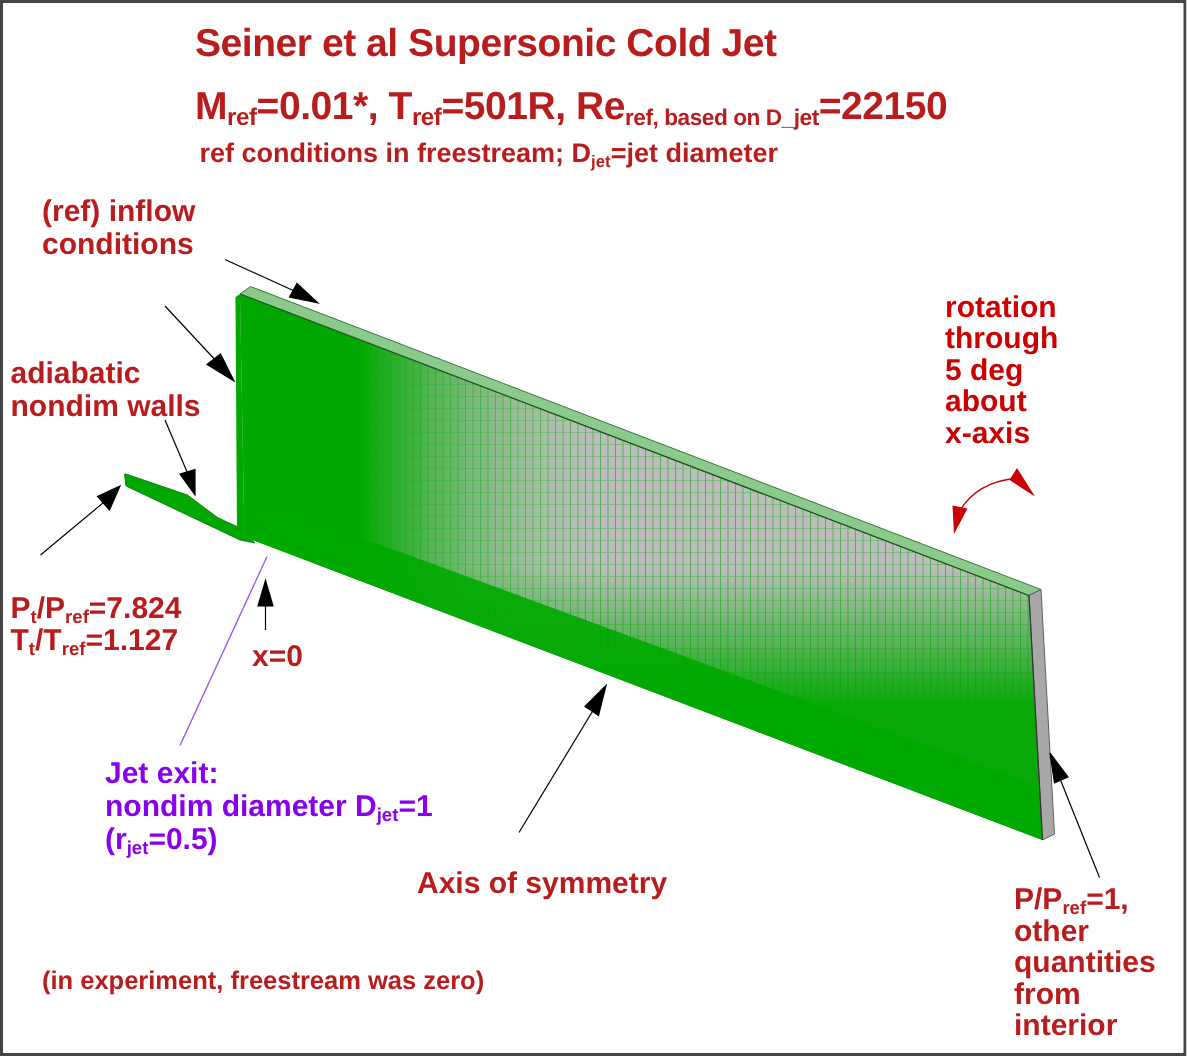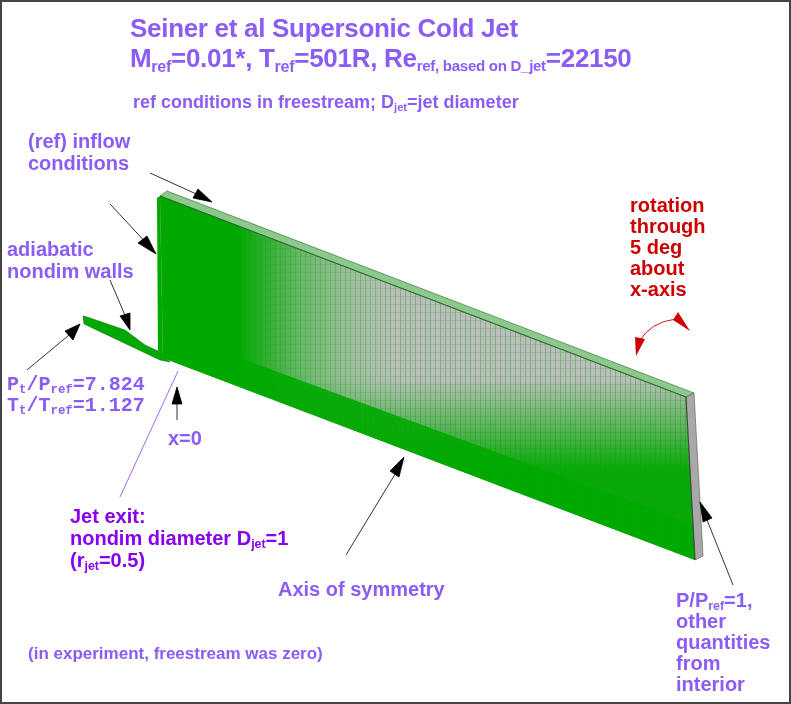--- a/index.html
+++ b/index.html
@@ -1,23 +1,23 @@
 <!DOCTYPE html>
 <html><head>
 <meta charset="utf-8">
 <style>
   html, body { margin: 0; padding: 0; background: #fff; }
   body { width: 791px; height: 704px; position: relative; overflow: hidden;
          font-family: "Liberation Sans", "DejaVu Sans", sans-serif; }
   .frame { position: absolute; left: 0; top: 0; width: 787px; height: 700px;
            border: 2px solid #444; }
-  .txt { position: absolute; font-weight: bold; color: #8b5cf6; line-height: 1; white-space: nowrap; }
+  .txt { position: absolute; font-weight: bold; color: #b91c1c; line-height: 1; white-space: nowrap; }
   .txt sub { font-size: 62%; vertical-align: -0.28em; line-height: 0; font-weight: bold; }
   .t1 { left: 130px; top: 15px; font-size: 26px; letter-spacing: -0.3px; }
-  .t2 { left: 130px; top: 45px; font-size: 26px; letter-spacing: -0.3px; }
+  .t2 { left: 130px; top: 57px; font-size: 26px; letter-spacing: -0.3px; }
   .t3 { left: 133px; top: 93px; font-size: 18px; }
   .lbl { font-size: 20px; line-height: 22px; }
   .red { color: #cc0000; }
   .purple { color: #8800ee; }
   svg.art { position: absolute; left: 0; top: 0; }
 </style>
 </head>
 <body>
 
 <div class="frame"></div>
@@ -103,21 +103,21 @@
 <div class="txt lbl" style="left:28px; top:130px;">
   <div>(ref) inflow</div>
   <div>conditions</div>
 </div>
 
 <div class="txt lbl" style="left:7px; top:238px;">
   <div>adiabatic</div>
   <div>nondim walls</div>
 </div>
 
-<div class="txt lbl" style="left:7px; top:374px; line-height:21px;font-family:Liberation Mono, monospace;">
+<div class="txt lbl" style="left:7px; top:396px; line-height:21px;">
   <div><span>P</span><sub>t</sub><span>/P</span><sub>ref</sub><span>=7.824</span></div>
   <div><span>T</span><sub>t</sub><span>/T</span><sub>ref</sub><span>=1.127</span></div>
 </div>
 
 <div class="txt lbl" style="left:168px; top:427px;">x=0</div>
 
 <div class="txt lbl purple" style="left:70px; top:505px;">
   <div>Jet exit:</div>
   <div><span>nondim diameter D</span><sub>jet</sub><span>=1</span></div>
   <div><span>(r</span><sub>jet</sub><span>=0.5)</span></div>

